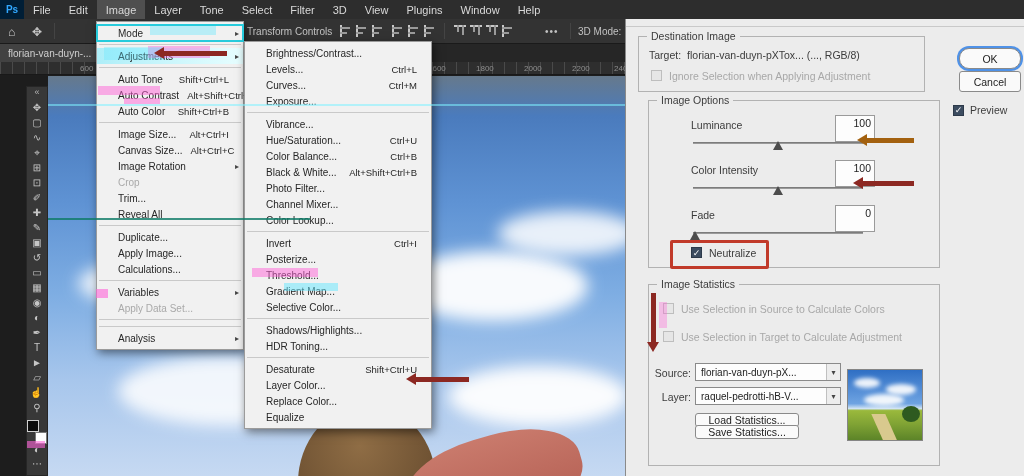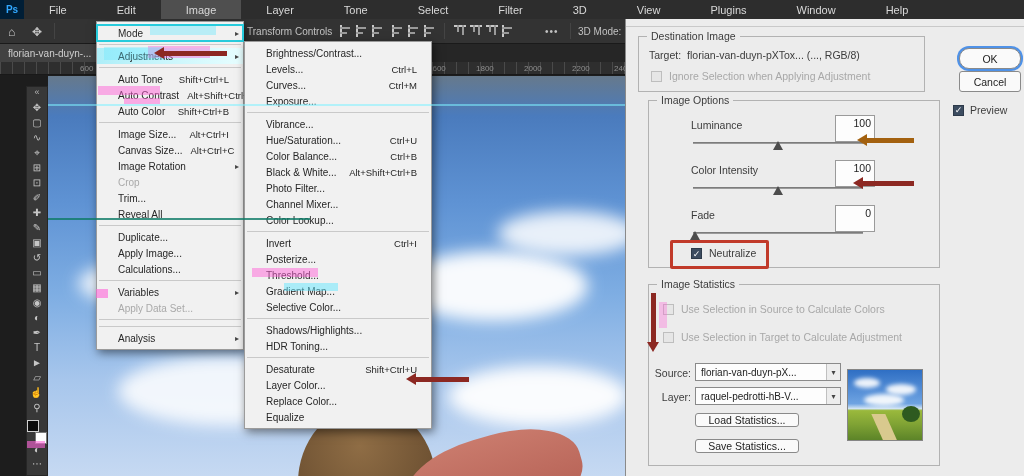--- a/index.html
+++ b/index.html
@@ -2,21 +2,21 @@
 <html><head>
 <meta charset="utf-8">
 <style>
   * { margin:0; padding:0; box-sizing:border-box; }
   body { background:#111; font-family:"Liberation Sans", sans-serif; }
   .screen { position:relative; width:1024px; height:476px; background:#1d1d1d; overflow:hidden; }
 
   
   .menubar { position:absolute; top:0; left:0; right:0; height:19px; background:#2d2d2d; display:flex; align-items:stretch; font-size:11px; color:#d9d9d9; z-index:30; }
   .ps-logo { width:24px; background:#001e36; color:#31a8ff; font-weight:bold; font-size:10px; display:flex; align-items:center; justify-content:center; }
-  .mb-item { padding:0 25px; display:flex; align-items:center; cursor:default; }
+  .mb-item { padding:0 9px; display:flex; align-items:center; cursor:default; }
   .mb-item.active { background:#4f4f4f; }
 
   
   .optionsbar { position:absolute; top:19px; left:0; right:0; height:25px; background:#333333; border-bottom:1px solid #1a1a1a; color:#c2c2c2; font-size:10px; z-index:3; }
   .optionsbar > * { position:absolute; top:0; height:25px; display:flex; align-items:center; }
   .ob-ic { font-size:12px; color:#c8c8c8; }
   .ob-div { width:1px; height:16px; top:4px; background:#1f1f1f; border-right:1px solid #444; }
   .ob-cb { width:9px; height:9px; border:1px solid #8a8a8a; top:8px; }
   .ai { width:12px; height:12px; top:6px; background:
         linear-gradient(#9a9a9a,#9a9a9a) 0 2px/10px 2px no-repeat,
@@ -75,21 +75,21 @@
   .legend { position:absolute; top:-7px; left:8px; background:#ececec; padding:0 4px; font-size:10.5px; color:#3c3c3c; }
   .g-dest { left:12px; top:36px; width:287px; height:56px; }
   .g-opts { left:22px; top:100px; width:292px; height:168px; }
   .g-stat { left:22px; top:284px; width:292px; height:182px; }
   .group > div { position:absolute; }
   .lbl { font-size:10.5px; color:#3c3c3c; white-space:nowrap; }
   .lbl.dim { color:#a8a8a8; }
   .cb { width:11px; height:11px; border:1px solid #8a8a8a; background:#fdfdfd; display:inline-flex; align-items:center; justify-content:center; flex:none; }
   .cb.checked { background:#3c4c60; border-color:#2d3a4a; color:#fff; font-size:9px; }
   .cb.dim { background:#e6e6e6; border-color:#bebebe; }
-  .cbrow { display:flex; gap:7px; align-items:flex-end; }
+  .cbrow { display:flex; gap:7px; align-items:flex-start; }
   .valbox { width:40px; height:27px; border:1px solid #9a9a9a; background:#fdfdfd; font-size:10.5px; text-align:right; padding:1px 3px; color:#222; }
   .track { height:2px; background:#9a9a9a; border-top:1px solid #7c7c7c; position:absolute; }
   .thumb { position:absolute; top:-2px; width:0; height:0; border-left:5px solid transparent; border-right:5px solid transparent; border-bottom:9px solid #4c4c4c; transform:translateX(-50%); }
   .dropdown { height:18px; background:#fdfdfd; border:1px solid #8a8a8a; display:flex; align-items:center; font-size:10px; color:#222; padding-left:5px; }
   .dd-arrow { margin-left:auto; width:14px; align-self:stretch; display:flex; align-items:center; justify-content:center; border-left:1px solid #c0c0c0; background:#ededed; font-size:8px; color:#444; }
   .btn { border:1px solid #8a8a8a; border-radius:3px; background:#fafafa; font-size:10.5px; color:#222; display:flex; align-items:center; justify-content:center; }
   .btn-stat { width:104px; height:14px;text-align:right; }
   .btn-main { position:absolute; left:333px; width:62px; height:21px; }
   .btn-ok { top:48px; box-shadow:0 0 0 2px #4f92e8;border-radius:10px; }
   .btn-cancel { top:71px; }
@@ -656,21 +656,21 @@
 
       <div class="lbl" style="left:4px; top:106px; width:38px; text-align:right;">Layer:</div>
       <div class="dropdown" style="left:46px; top:102px; width:146px;">
         <span>raquel-pedrotti-hB-V...</span>
         <span class="dd-arrow">▾</span>
       </div>
 
       <div class="btn btn-stat" style="left:46px; top:128px;">
           <span>Load Statistics...</span>
         </div>
-      <div class="btn btn-stat" style="left:46px; top:154px;">
+      <div class="btn btn-stat" style="left:46px; top:140px;">
           <span>Save Statistics...</span>
         </div>
 
       <div class="thumbimg">
         <div class="ti-cloud" style="left:6px; top:8px; width:26px; height:10px;"></div>
         <div class="ti-cloud" style="left:38px; top:14px; width:30px; height:11px;"></div>
         <div class="ti-cloud" style="left:16px; top:24px; width:40px; height:12px;"></div>
         <div class="ti-path"></div>
         <div class="ti-tree"></div>
       </div>

